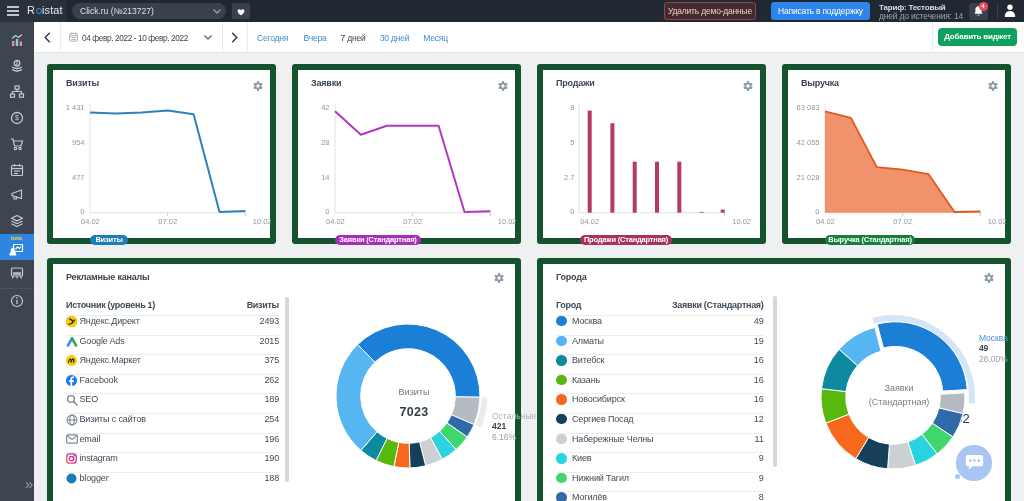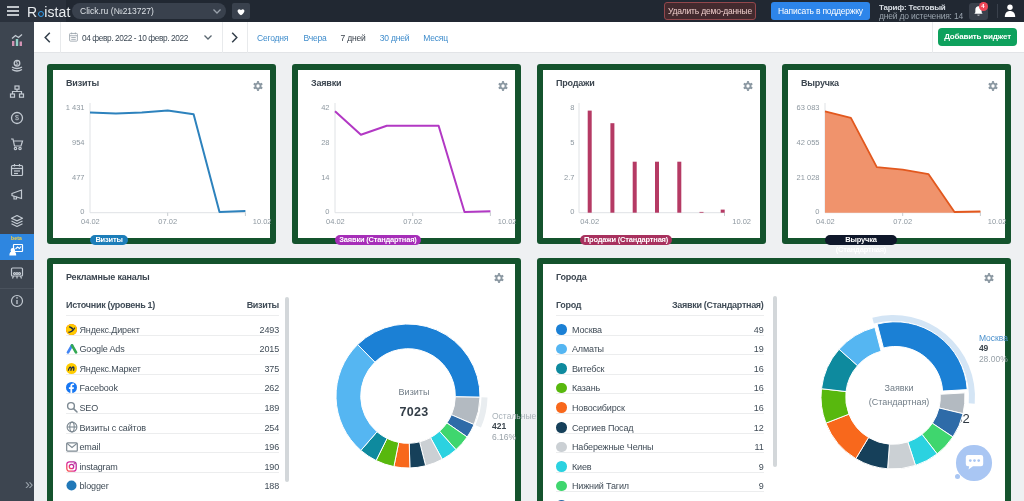--- a/index.html
+++ b/index.html
@@ -2,41 +2,41 @@
 <html><head><meta charset="utf-8"><style>
 * { margin:0; padding:0; box-sizing:border-box; }
 html,body { width:1024px; height:501px; overflow:hidden; background:#eef0f2;
   font-family:"Liberation Sans",sans-serif; position:relative; }
 .abs { position:absolute; }
 .card { position:absolute; background:#fff; border:6px solid #14532d; border-radius:3px; }
 .ct { position:absolute; left:13px; top:8px; font-size:9px; font-weight:bold; color:#3c4650; letter-spacing:-0.2px; }
 .al { font-size:7.5px; fill:#8e98a0; font-family:"Liberation Sans",sans-serif; }
 .badge { position:absolute; left:37px; top:164.5px; height:10px; border-radius:5px;
   color:#fff; font-size:7.5px; font-weight:bold; text-align:center; line-height:10px; letter-spacing:-0.2px; }
-.trow { display:flex; align-items:flex-end; height:19.6px; border-top:1px solid #ecedee; }
+.trow { display:flex; align-items:flex-start; height:19.6px; border-top:1px solid #ecedee; }
 .thead { display:flex; align-items:center; height:19.2px; font-weight:bold; letter-spacing:-0.3px;gap:16px; }
 .ticn { width:13.5px; display:inline-flex; align-items:center; }
 .dot { width:10.5px; height:10.5px; border-radius:50%; margin-right:5.5px; display:inline-block; }
 .tname { flex:1; white-space:nowrap; }
 .tval { text-align:right; }
 .tbl { position:absolute; font-size:9px; color:#404c57; letter-spacing:-0.15px; }
 .qlink { font-size:8.5px; color:#3e8ccc; letter-spacing:-0.2px; white-space:nowrap; }
 </style></head>
 <body>
 
 <div class="abs" style="left:0;top:0;width:1024px;height:22px;background:#212832"></div>
 <div class="abs" style="left:0;top:0;width:66px;height:22px;background:#2a313c"></div>
 <svg class="abs" width="12" height="10" viewBox="0 0 12 10" style="left:7px;top:6px">
     <g stroke="#e7ebee" stroke-width="1.6">
       <line x1="0" y1="1" x2="12" y2="1"></line>
       <line x1="0" y1="5" x2="12" y2="5"></line>
       <line x1="0" y1="9" x2="12" y2="9"></line>
     </g>
   </svg>
-<div class="abs" style="left:27px;top:4px;font-size:14px;color:#e8ecef;letter-spacing:0.1px">R<span style="display:inline-block;width:6px;height:6px;border:1.8px solid #2f9ded;border-radius:50%;margin:0 0.5px;position:relative;top:-0.5px"></span>istat</div>
+<div class="abs" style="left:27px;top:4px;font-size:11px;color:#e8ecef;letter-spacing:0.1px">R<span style="display:inline-block;width:6px;height:6px;border:1.8px solid #2f9ded;border-radius:50%;margin:0 0.5px;position:relative;top:-0.5px"></span>istat</div>
 <div class="abs" style="left:72px;top:3px;width:154px;height:16px;background:#39414d;border-radius:8px;color:#dde2e7;font-size:8.5px;line-height:16px;padding-left:8px">Click.ru (№213727)</div>
 <svg class="abs" width="8" height="5" viewBox="0 0 8 5" style="left:213px;top:9px">
     <polyline points="0.5,0.5 4,4 7.5,0.5" fill="none" stroke="#9aa2ac" stroke-width="1.3"></polyline>
   </svg>
 <div class="abs" style="left:232px;top:3px;width:18px;height:16px;background:#39414d;border-radius:2px"></div>
 <svg class="abs" width="10" height="9" viewBox="0 0 16 14" style="left:236px;top:7px">
     <path d="M8 13 C2 9 1.2 4.6 4.4 3.6 C6.2 3.1 8 4.8 8 4.8 C8 4.8 9.8 3.1 11.6 3.6 C14.8 4.6 14 9 8 13Z" fill="#fff"></path>
   </svg>
 <div class="abs" style="left:664px;top:2px;width:92px;height:18px;background:#432a2e;border:1px solid #93474c;border-radius:3px;color:#eecdca;font-size:8.5px;text-align:center;line-height:16px;letter-spacing:-0.2px">Удалить демо-данные</div>
 <div class="abs" style="left:771px;top:2px;width:99px;height:18px;background:#2d85ea;border-radius:3px;color:#fff;font-size:8.5px;text-align:center;line-height:18px;letter-spacing:-0.2px">Написать в поддержку</div>
@@ -279,21 +279,21 @@
       <line x1="37" y1="33" x2="37" y2="142.7" stroke="#dfe2e5" stroke-width="1"></line>
       <line x1="37" y1="142.7" x2="193.0" y2="142.7" stroke="#dfe2e5" stroke-width="1"></line>
       <line x1="114.7" y1="142.7" x2="114.7" y2="146" stroke="#c8cdd1" stroke-width="1"></line>
       <line x1="192.4" y1="142.7" x2="192.4" y2="146" stroke="#c8cdd1" stroke-width="1"></line>
       <text x="37.4" y="153.5" text-anchor="middle" class="al">04.02</text>
       <text x="114.7" y="153.5" text-anchor="middle" class="al">07.02</text>
       <text x="218.5" y="153.5" text-anchor="end" class="al">10.02</text>
       <path d="M37.0,142.7 L37.0,41.3 L62.9,47.8 L88.8,97.1 L114.7,99.6 L140.6,104.2 L166.5,142.0 L192.4,141.3 L192.4,142.7 Z" fill="#f0936c"></path>
       <polyline points="37.0,41.3 62.9,47.8 88.8,97.1 114.7,99.6 140.6,104.2 166.5,142.0 192.4,141.3" fill="none" stroke="#e2581e" stroke-width="1.8" stroke-linejoin="round"></polyline>
     </svg>
-<div class="badge" style="background:#0f172a;width:72px">Выручка (Стандартная)</div>
+<div class="badge" style="background:#15803d;width:90px">Выручка (Стандартная)</div>
 </div>
 
 <div class="card" style="left:47px;top:258px;width:474px;height:260px">
 <div class="ct">Рекламные каналы</div>
     <svg width="10" height="10" viewBox="0 0 10 10" style="position:absolute;right:10.7px;top:9px">
       <g stroke="#8b98a2">
         <line x1="5.00" y1="1.90" x2="5.00" y2="0.10" stroke-width="2.1"></line>
         <line x1="7.68" y1="3.45" x2="9.24" y2="2.55" stroke-width="2.1"></line>
         <line x1="7.68" y1="6.55" x2="9.24" y2="7.45" stroke-width="2.1"></line>
         <line x1="5.00" y1="8.10" x2="5.00" y2="9.90" stroke-width="2.1"></line>

